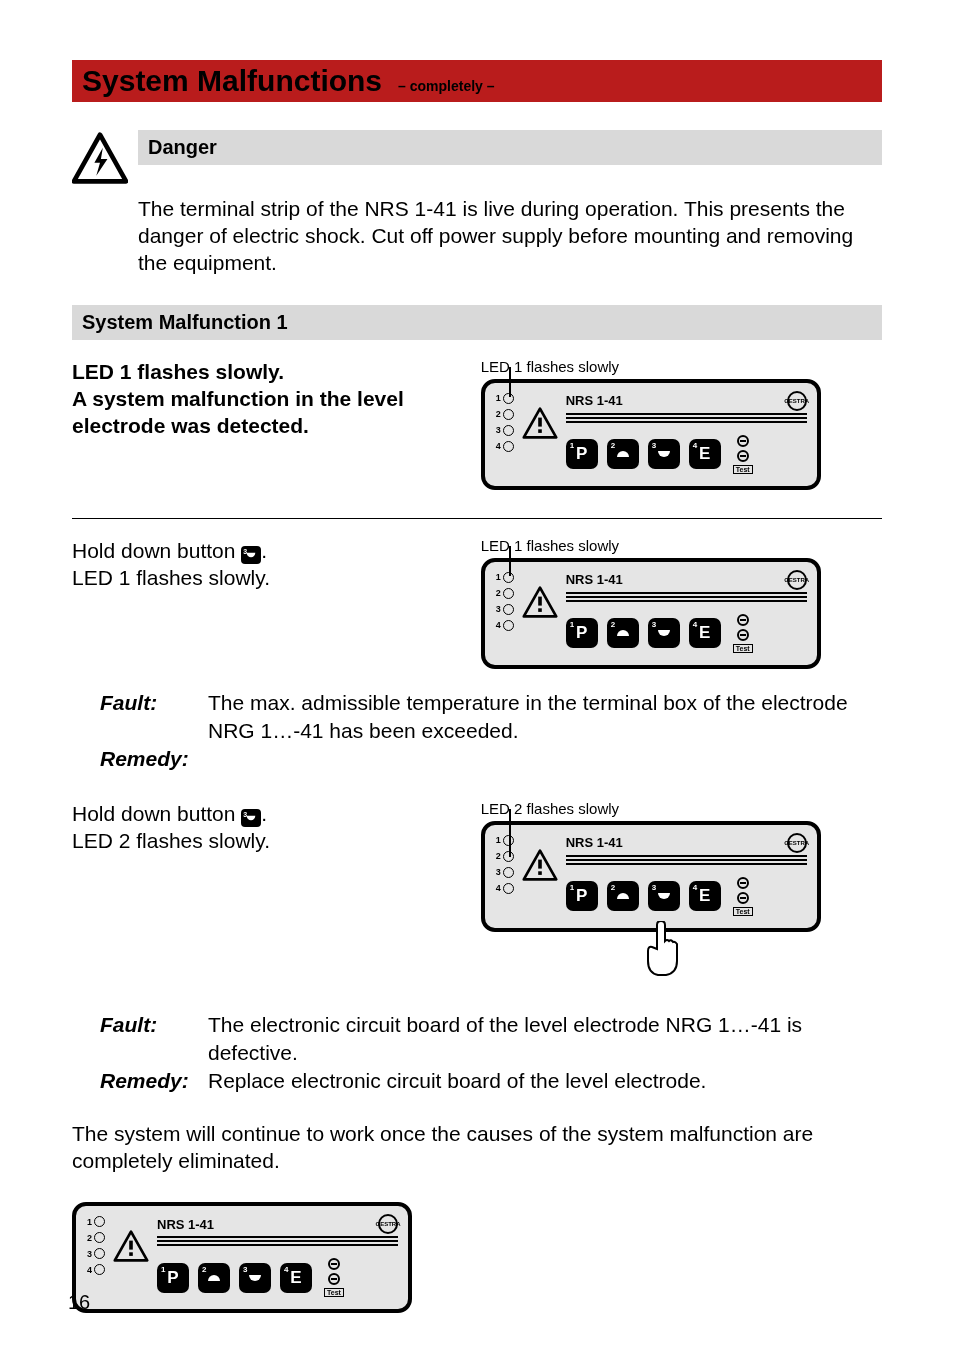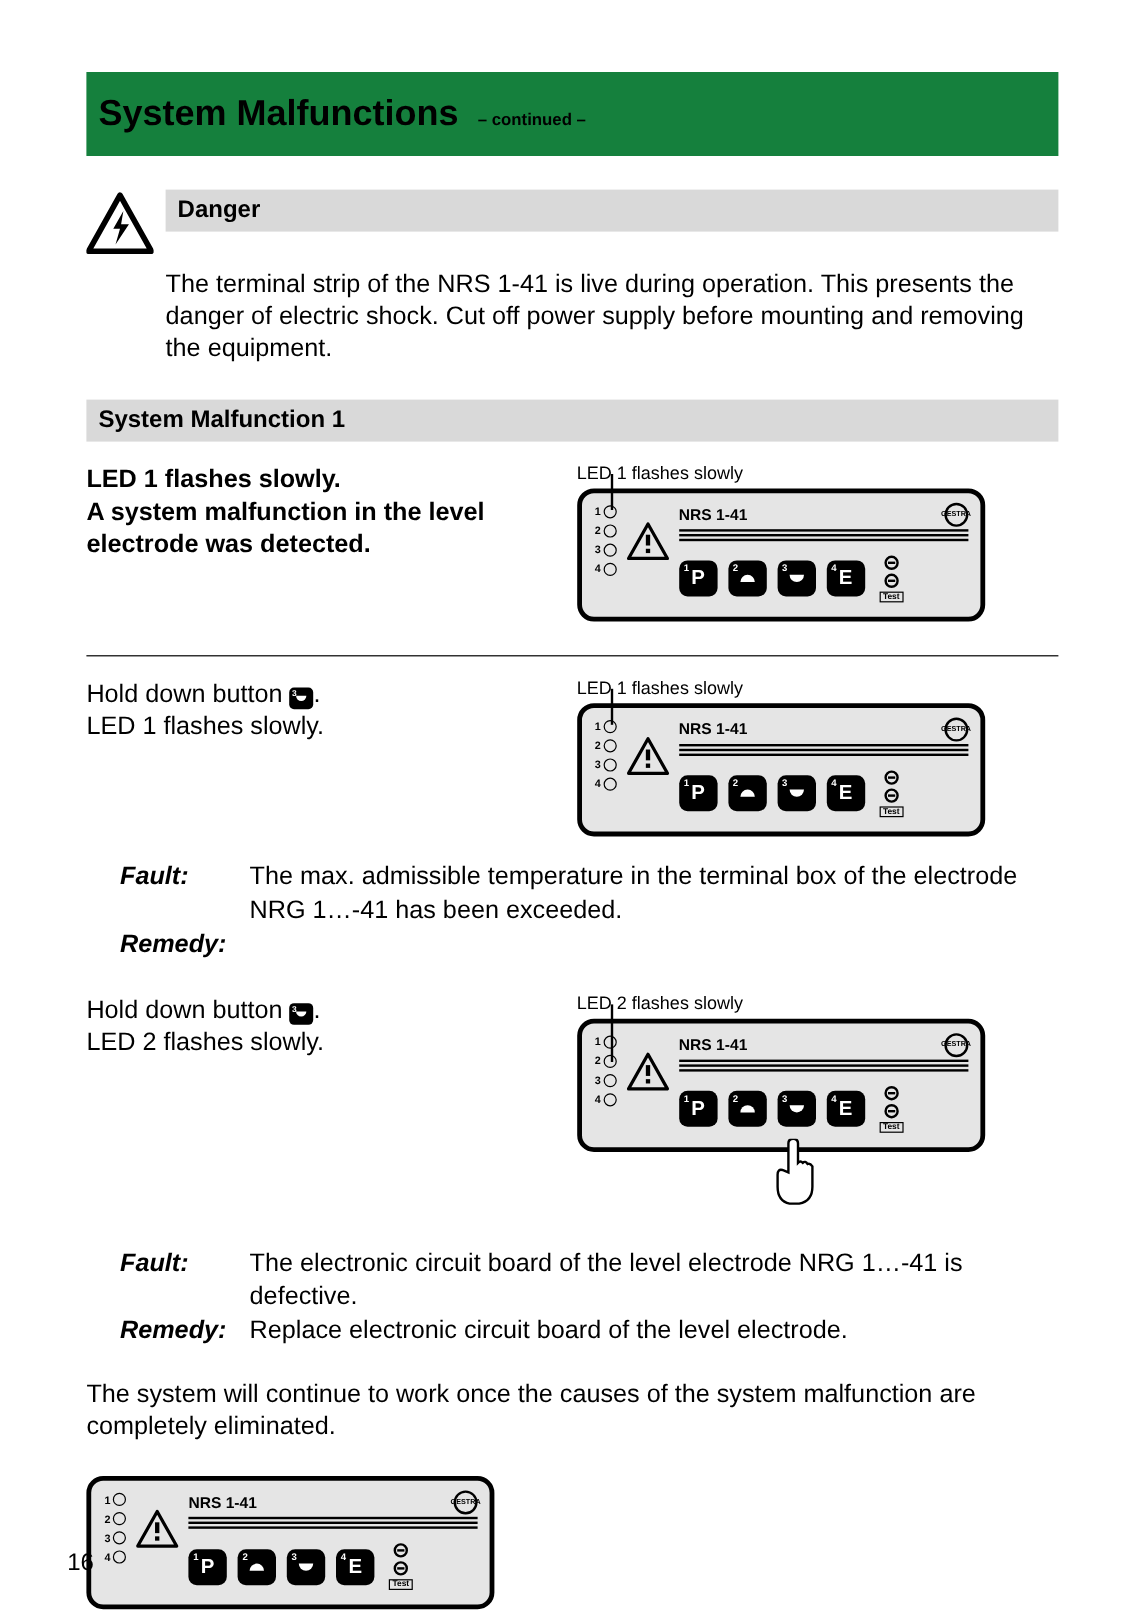--- a/index.html
+++ b/index.html
@@ -1,18 +1,18 @@
 <!DOCTYPE html>
 <html><head>
 <meta charset="utf-8">
 <style>
   * { box-sizing: border-box; margin: 0; padding: 0; }
   html, body { width: 954px; height: 1352px; background: #fff; font-family: Helvetica, Arial, sans-serif; color: #000; }
   .page { position: relative; width: 954px; height: 1352px; padding: 60px 72px 40px 72px; }
-  .title-bar { background: #15803d; padding: 18px 10px; display: flex; align-items: baseline; gap: 16px; }
+  .title-bar { background: #b91c1c; padding: 4px 10px; display: flex; align-items: baseline; gap: 16px; }
   .title-bar h1 { font-size: 30px; font-weight: 700; }
   .title-bar .cont { font-size: 14px; font-weight: 700; }
   .danger-row { display: flex; align-items: flex-start; gap: 10px; margin-top: 28px; }
   .danger-icon { width: 56px; height: 56px; flex: 0 0 56px; }
   .danger-bar { flex: 1; background: #d9d9d9; padding: 6px 10px; font-weight: 700; font-size: 20px; }
   .danger-body { margin-left: 66px; margin-top: 10px; font-size: 21px; line-height: 1.28; }
   .section-bar { background: #d9d9d9; padding: 6px 10px; font-weight: 700; font-size: 20px; margin-top: 28px; }
   .two-col { display: flex; margin-top: 18px; gap: 28px; }
   .left { flex: 0 0 47%; font-size: 21px; line-height: 1.3; }
   .right { flex: 1; }
@@ -41,30 +41,30 @@
   .bold { font-weight: 700; }
   .sep { border-top: 1px solid #000; margin-top: 28px; }
   .def { margin-left: 28px; margin-top: 20px; font-size: 21px; line-height: 1.35; }
   .def-row { display: flex; }
   .def-k { flex: 0 0 108px; font-weight: 700; font-style: italic; }
   .def-v { flex: 1; }
   .minus-btn { display: inline-flex; width: 20px; height: 18px; background: #000; border-radius: 4px; align-items: center; justify-content: center; vertical-align: -2px; position: relative; }
   .minus-btn .s { position: absolute; top: 1px; left: 2px; font-size: 7px; color: #fff; font-weight: 700; }
   .minus-btn svg { display: block; }
   .hand { position: absolute; width: 42px; height: 56px; }
-  .page-num { position: absolute; bottom: 38px; left: 56px; font-size: 20px; }
+  .page-num { position: absolute; bottom: 38px; left: 68px; font-size: 20px; }
 </style>
 </head>
 <body>
 
 <div class="page">
 
   <div class="title-bar">
     <h1>System Malfunctions</h1>
-    <span class="cont">– continued –</span>
+    <span class="cont">– completely –</span>
   </div>
 
   <div class="danger-row">
     <svg class="danger-icon" viewBox="0 0 60 54">
       <polygon points="30,2 58,52 2,52" fill="#fff" stroke="#000" stroke-width="5" stroke-linejoin="round"></polygon>
       <path d="M33 16 L24 32 L30 32 L26 46 L38 28 L31 28 Z" fill="#000"></path>
     </svg>
     <div class="danger-bar">Danger</div>
   </div>
   <div class="danger-body">The terminal strip of the NRS 1-41 is live during operation. This presents the danger of electric shock. Cut off power supply before mounting and removing the equipment.</div>

